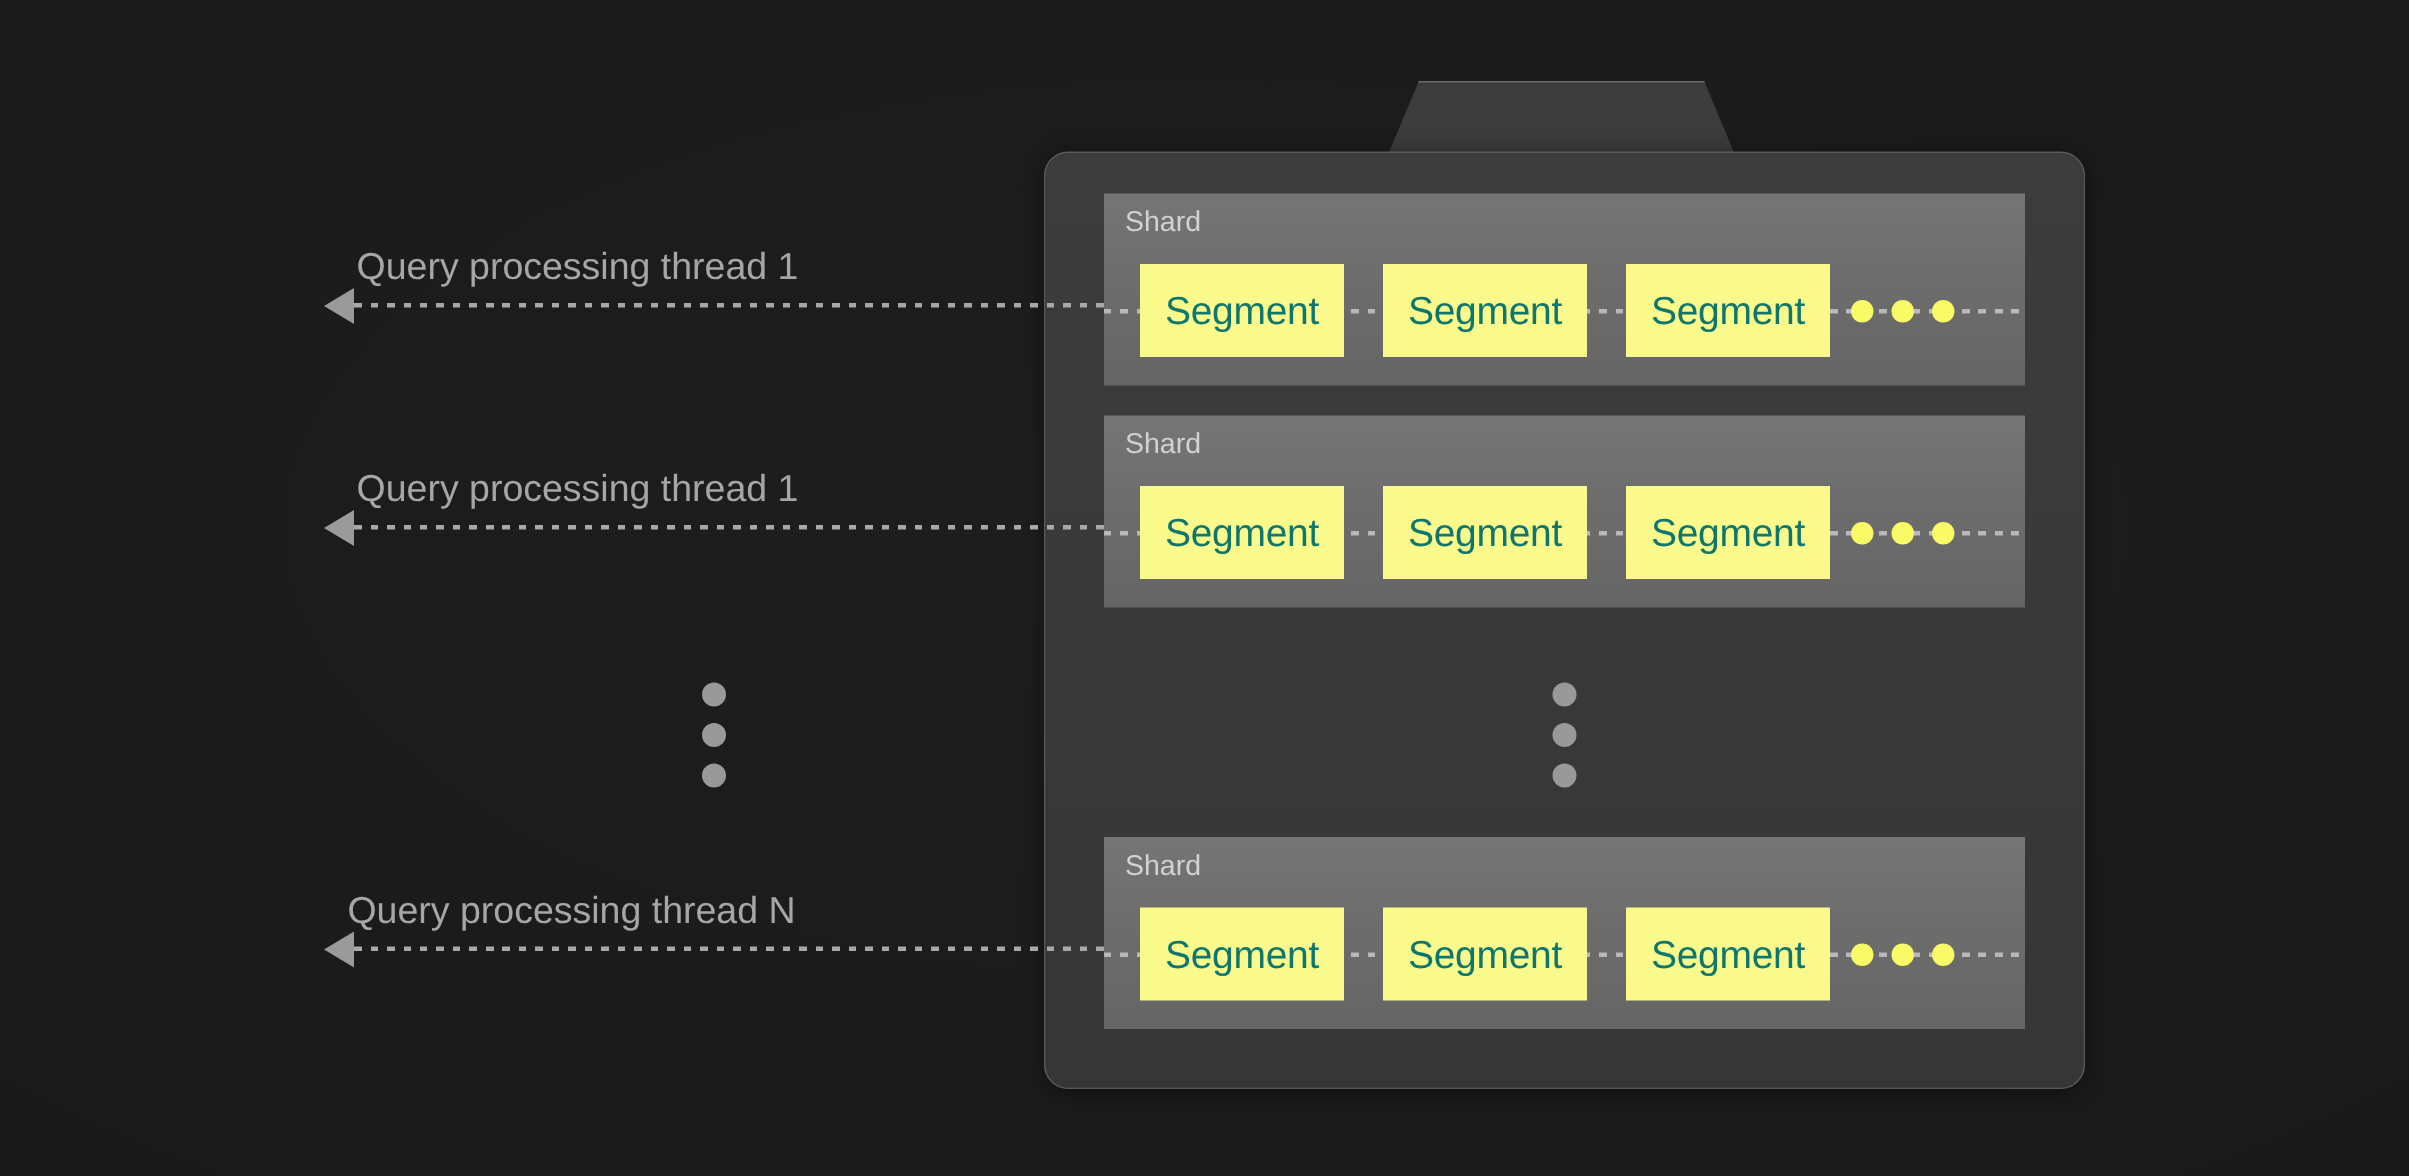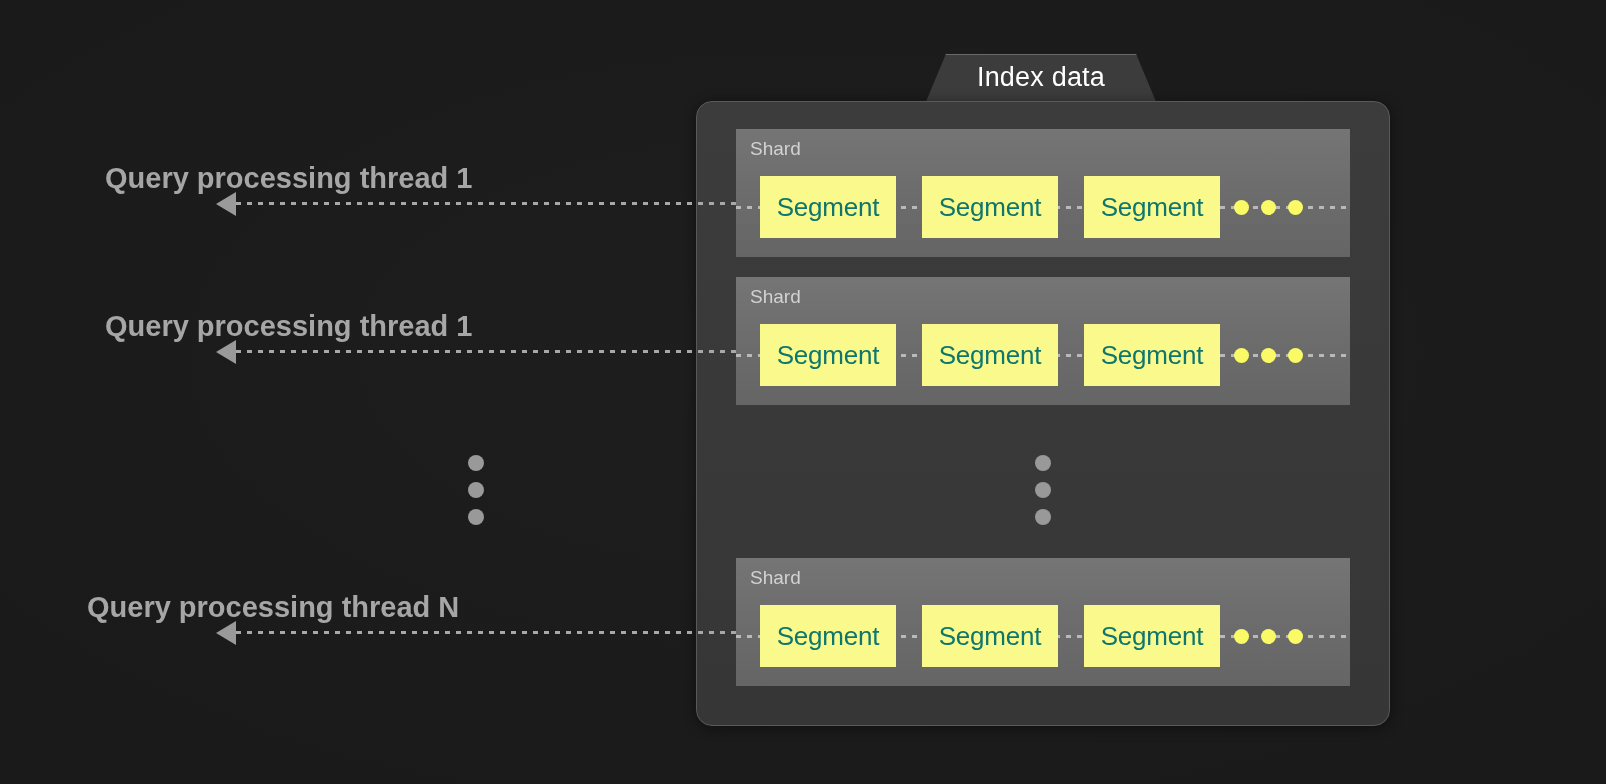--- a/index.html
+++ b/index.html
@@ -127,26 +127,25 @@
     display: block;
   }
   .shard-ellipsis i:nth-child(1) { left: 0px; }
   .shard-ellipsis i:nth-child(2) { left: 27px; }
   .shard-ellipsis i:nth-child(3) { left: 54px; }
 
   
   .thread-label {
     position: absolute;
     color: #a6a6a6;
-    font-size: 29px;
+    font-size: 25px;
     line-height: 30px;
     white-space: nowrap;
-    text-align: left;
+    text-align: center;
     width: 560px;
-    font-weight: bold;
   }
   .thread-line {
     position: absolute;
     height: 3px;
     background-image: repeating-linear-gradient(to right,
       #a8a8a8 0px, #a8a8a8 5px, rgba(0,0,0,0) 5px, rgba(0,0,0,0) 11px);
   }
   .thread-arrow {
     position: absolute;
     width: 0;
@@ -169,21 +168,20 @@
     background: #999999;
     margin-bottom: 11px;
   }
 </style>
 </head>
 <body>
 
 <div id="stage">
 
   <div id="index-tab"></div>
-  <div id="index-tab-label">Index data</div>
 
   <div id="index-panel"></div>
 
   <div class="thread-label" style="left:105px; top:163px;">Query processing thread 1</div>
   <div class="thread-arrow" style="left:216px; top:192px;"></div>
   <div class="thread-line" style="left:236px; top:202px; width:524px;"></div>
 
   <div class="shard" style="top:129px;">
     <div class="shard-dots"></div>
     <div class="shard-label">Shard</div>
@@ -219,21 +217,21 @@
     <i></i>
     <i></i>
   </div>
 
   <div class="v-ellipsis" style="left:1035px; top:455px;">
     <i></i>
     <i></i>
     <i></i>
   </div>
 
-  <div class="thread-label" style="left:87px; top:592px;">Query processing thread N</div>
+  <div class="thread-label" style="left:101px; top:592px;">Query processing thread N</div>
   <div class="thread-arrow" style="left:216px; top:621px;"></div>
   <div class="thread-line" style="left:236px; top:631px; width:524px;"></div>
 
   <div class="shard" style="top:558px;">
     <div class="shard-dots"></div>
     <div class="shard-label">Shard</div>
     <div class="segment seg-1">Segment</div>
     <div class="segment seg-2">Segment</div>
     <div class="segment seg-3">Segment</div>
     <div class="shard-ellipsis">

